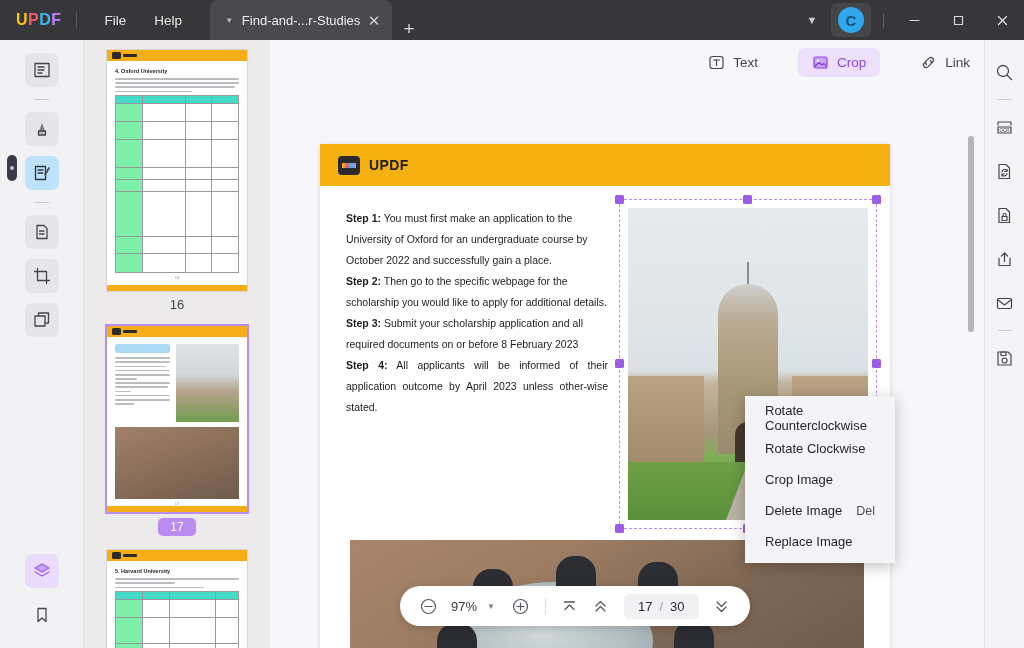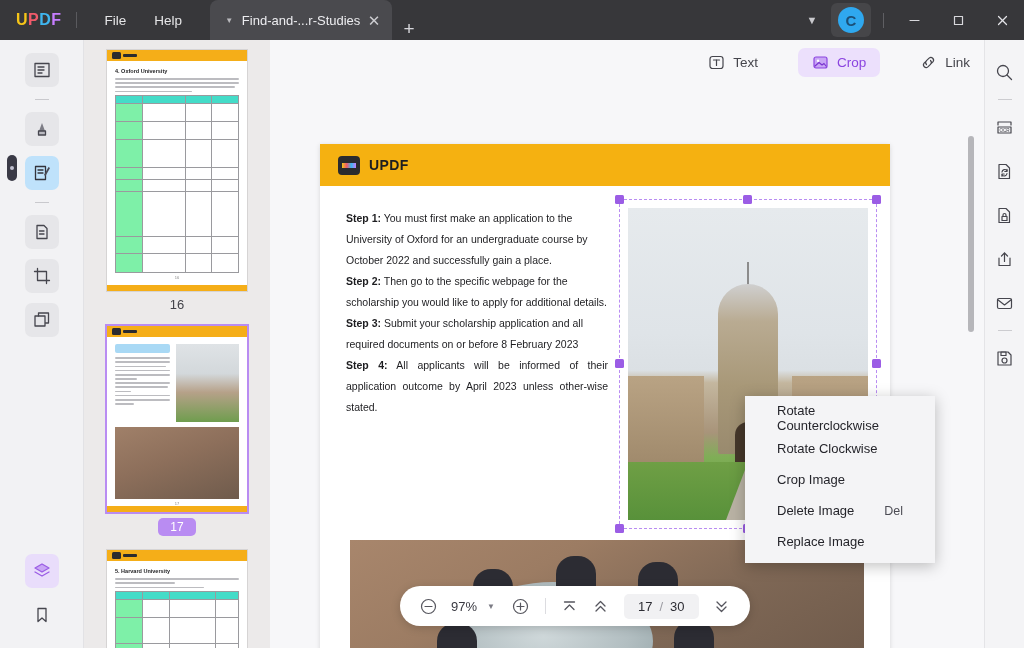--- a/index.html
+++ b/index.html
@@ -241,23 +241,23 @@
   .pb-caret { font-size:8px; color:#7b7b84; padding:0 9px 0 3px; }
   .pb-sep { width:1px; height:16px; background:#dcdce0; margin:0 7px; }
   .pb-pagebox {
     background:#f1f1f3; border-radius:5px; padding:5px 14px; font-size:13px;
     color:#2c2c33; margin-left:6px; display:flex; gap:7px;
   }
   .pb-pagebox .sl { color:#9b9ba2; }
 
   
   .ctxmenu {
-    position:absolute; left:745px; top:396px; width:190px;
+    position:absolute; left:745px; top:396px; width:150px;
     background:#f4f4f6; box-shadow:0 3px 14px rgba(0,0,0,.25);
-    padding:6px 16px; z-index:50;
+    padding:6px 4px; z-index:50;
   }
   .ctxitem {
     height:31px; display:flex; align-items:center; padding:0 16px;
     font-size:13px; color:#25252b; position:relative;
   }
   .ctxitem.hl {
     background:#e9e9ec; border:2.5px solid #3b35c4; margin:0 2px; height:34px;
   }
   .ctx-shortcut { margin-left:auto; color:#4c4c54; font-size:12.5px; }
 

